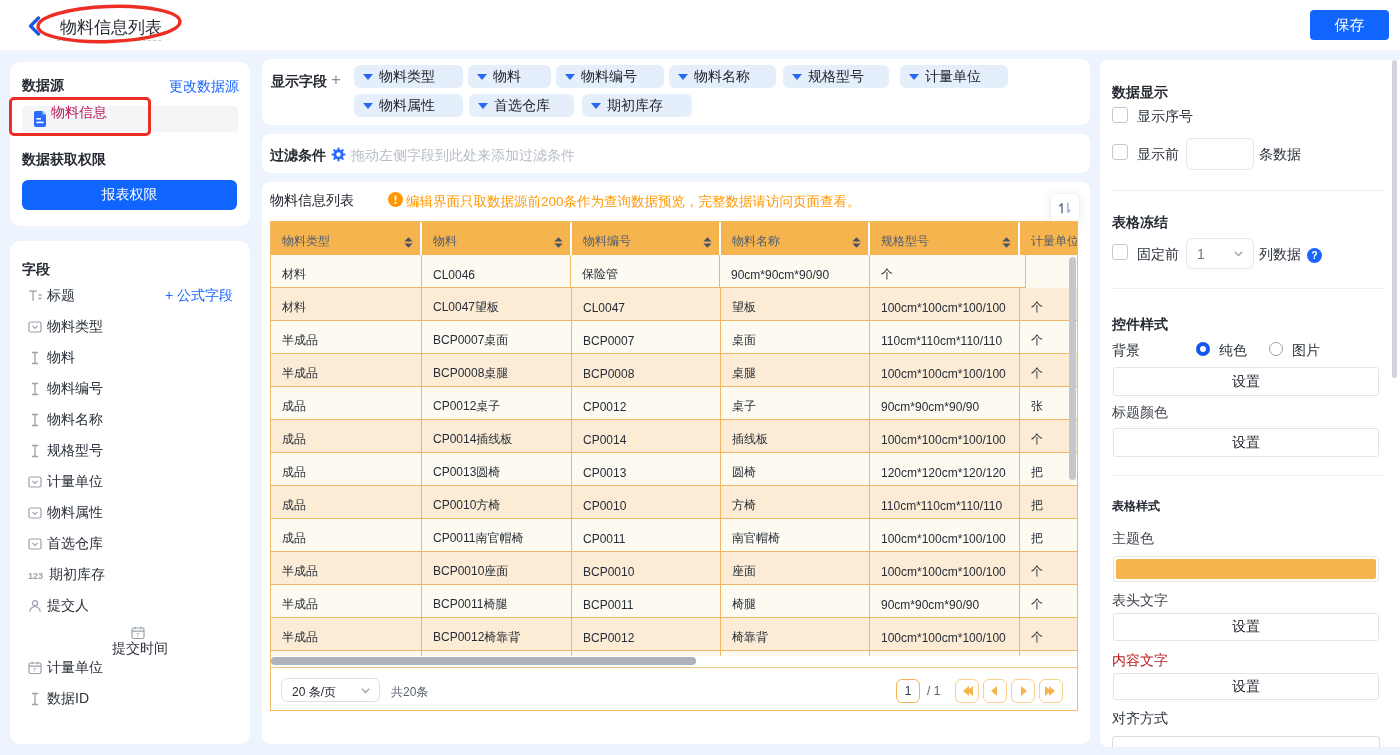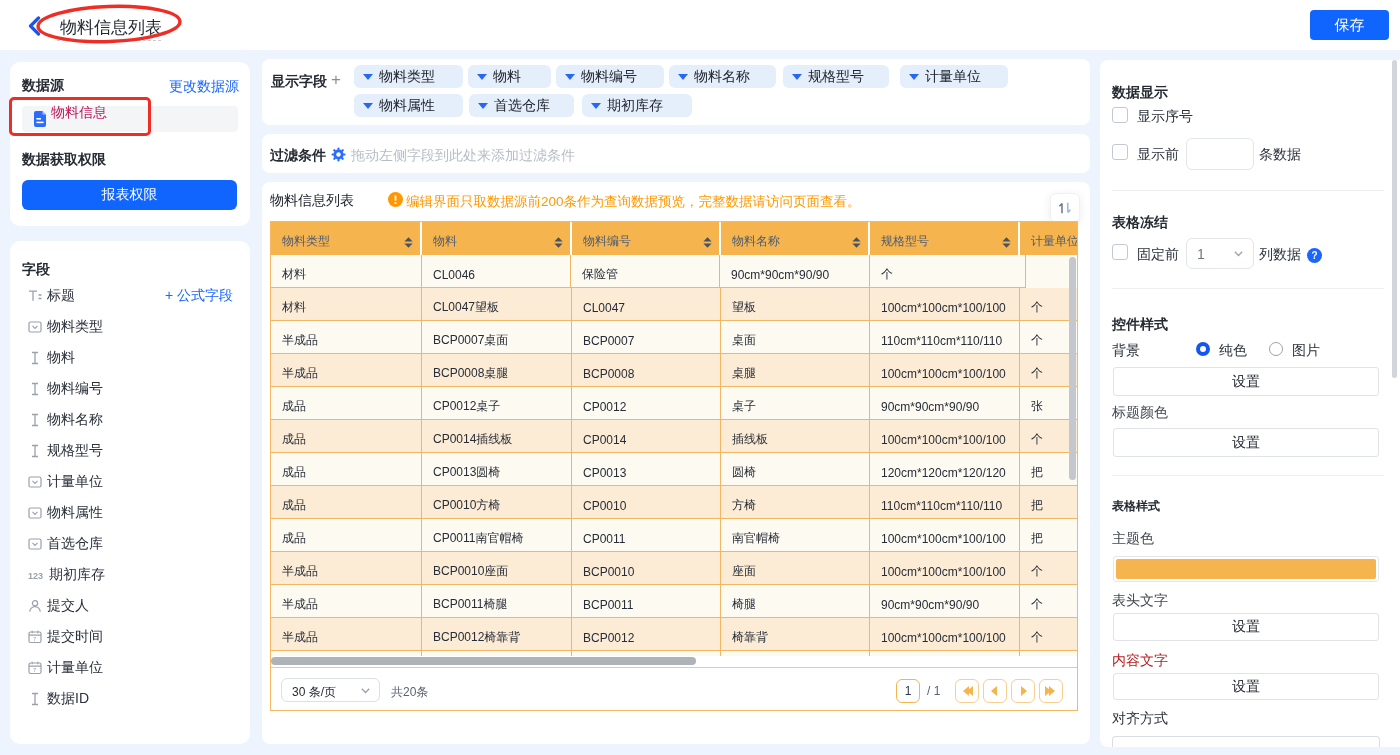--- a/index.html
+++ b/index.html
@@ -121,21 +121,21 @@
       </svg>
       <span>期初库存</span>
     </div>
     <div class="fitem" style="top:595px;left:28px;">
       <svg width="14" height="14" viewBox="0 0 14 14">
         <circle cx="7" cy="4.2" r="2.6" fill="none" stroke="#9aa1ab" stroke-width="1.2"></circle>
         <path d="M1.8 12.8 a5.2 5.2 0 0 1 10.4 0" fill="none" stroke="#9aa1ab" stroke-width="1.2"></path>
       </svg>
       <span>提交人</span>
     </div>
-    <div class="fitem" style="top:626px;left:28px;">
+    <div class="fitem" style="top:626px;left:40px;flex-direction:column;">
       <svg width="14" height="14" viewBox="0 0 14 14">
         <rect x="1" y="2" width="12" height="10.5" rx="1.5" fill="none" stroke="#9aa1ab" stroke-width="1.2"></rect>
         <path d="M1 5.2 h12 M4.2 0.8 v2.4 M9.8 0.8 v2.4" stroke="#9aa1ab" stroke-width="1.2" fill="none"></path>
         <text x="5" y="11" font-size="6" fill="#9aa1ab" font-family="Liberation Sans">7</text>
       </svg>
       <span>提交时间</span>
     </div>
     <div class="fitem" style="top:657px;left:28px;">
       <svg width="14" height="14" viewBox="0 0 14 14">
         <rect x="1" y="2" width="12" height="10.5" rx="1.5" fill="none" stroke="#9aa1ab" stroke-width="1.2"></rect>
@@ -345,21 +345,21 @@
       </div>
     </div>
 </div>
 
 <div class="abs" style="left:271px;top:667px;width:806px;height:1px;background:#f5c983;"></div>
 <div class="abs" style="left:271px;top:657px;width:425px;height:8px;background:#aeb2b9;border-radius:4px;"></div>
 
 <div class="abs" style="left:1069px;top:257px;width:7px;height:223px;background:#c4c7cd;border-radius:4px;"></div>
 
 <div class="abs" style="left:281px;top:678px;width:99px;height:24px;border:1px solid #dcdfe4;border-radius:6px;background:#fff;"></div>
-<div class="abs" style="left:292px;top:684px;font-size:12px;color:#262b33;">30 条/页</div>
+<div class="abs" style="left:292px;top:684px;font-size:12px;color:#262b33;">20 条/页</div>
 <svg class="abs" style="left:361px;top:688px;" width="9" height="6" viewBox="0 0 9 6">
     <path d="M0.8 0.8 l3.7 3.7 L8.2 0.8" fill="none" stroke="#9aa1ab" stroke-width="1.3"></path>
   </svg>
 <div class="abs" style="left:391px;top:684px;font-size:12px;color:#5b626c;">共20条</div>
 <div class="abs" style="left:896px;top:679px;width:24px;height:24px;border:1px solid #f6b44e;border-radius:6px;background:#fff;font-size:12px;color:#2b3a52;display:flex;align-items:center;justify-content:center;">1</div>
 <div class="abs" style="left:927px;top:684px;font-size:12px;color:#5b626c;">/ 1</div>
 <div id="pagenav">
     <div class="abs" style="left:955px;top:679px;width:24px;height:24px;border:1px solid #f9cf8f;border-radius:6px;background:#fff;display:flex;align-items:center;justify-content:center;">
       <svg width="14" height="14" viewBox="0 0 14 14">
         <path d="M9 2 L3 7 L9 12 Z" fill="#f6b44e"></path>

